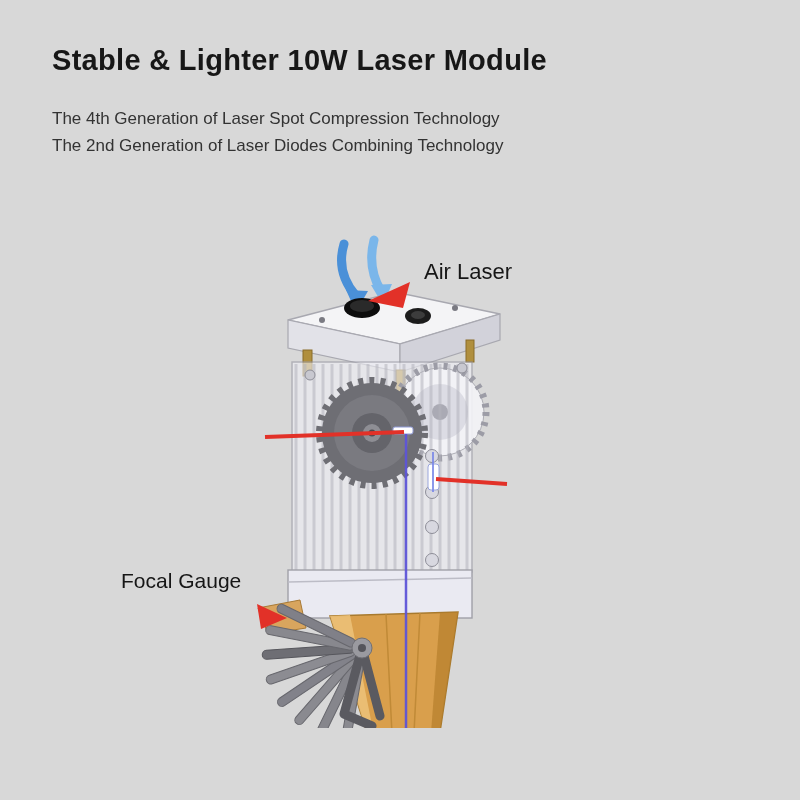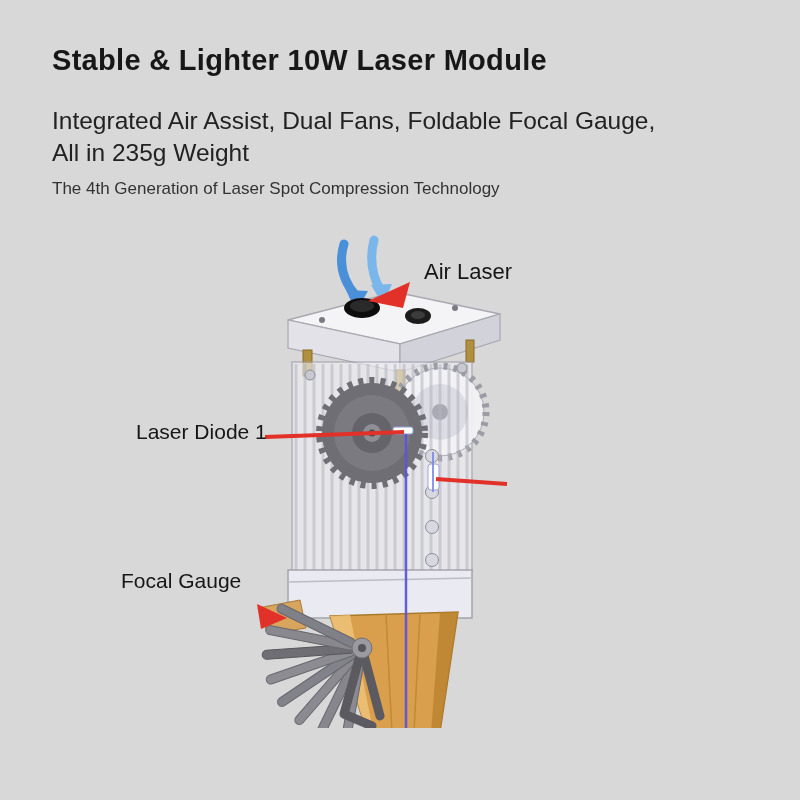--- a/index.html
+++ b/index.html
@@ -19,26 +19,23 @@
   .co-focal{left:121px;top:569px;}
   .co-laser{left:452px;top:774px;font-family:Liberation Serif, serif;}
 </style>
 </head>
 <body>
 
 <div class="canvas">
 
   <div class="header">
     <h1 class="title">Stable &amp; Lighter 10W Laser Module</h1>
-    <div class="subtitle">
-      <div>Integrated Air Assist, Dual Fans, Foldable Focal Gauge,</div>
-      <div>All in 235g Weight</div>
-    </div>
     <div class="features">
       <div>The 4th Generation of Laser Spot Compression Technology</div>
+      <div>The 2nd Generation of Laser Diodes Combining Technology</div>
     </div>
   </div>
 
   <svg class="illustration" viewBox="0 0 800 800">
 
     <g>
       <path d="M344,244 C338,264 344,282 356,296" fill="none" stroke-width="9" stroke-linecap="round" stroke="#4a90d8"></path>
       <polygon points="346,290 368,291 356,312" fill="#4a90d8"></polygon>
       <path d="M374,240 C369,260 372,276 381,291" fill="none" stroke-width="9" stroke-linecap="round" stroke="#7ab6ea"></path>
       <polygon points="371,285 392,284 383,305" fill="#7ab6ea"></polygon>
@@ -131,17 +128,16 @@
     <g>
       <polygon points="368,301 410,282 403,308" fill="#e23128"></polygon>
       <line x1="265" y1="437" x2="404" y2="432" stroke-width="4" stroke="#e23128"></line>
       <line x1="436" y1="479" x2="507" y2="484" stroke-width="4" stroke="#e23128"></line>
       <polygon points="287,618 257,604 261,629" fill="#e23128"></polygon>
       <polygon points="411,787 447,774 443,799" fill="#e23128"></polygon>
     </g>
   </svg>
 
   <div class="callout co-air">Air Laser</div>
-  <div class="callout co-d1">Laser Diode 1</div>
   <div class="callout co-focal">Focal Gauge</div>
   <div class="callout co-laser">10W Laser</div>
 
 </div>
 
 </body></html>

